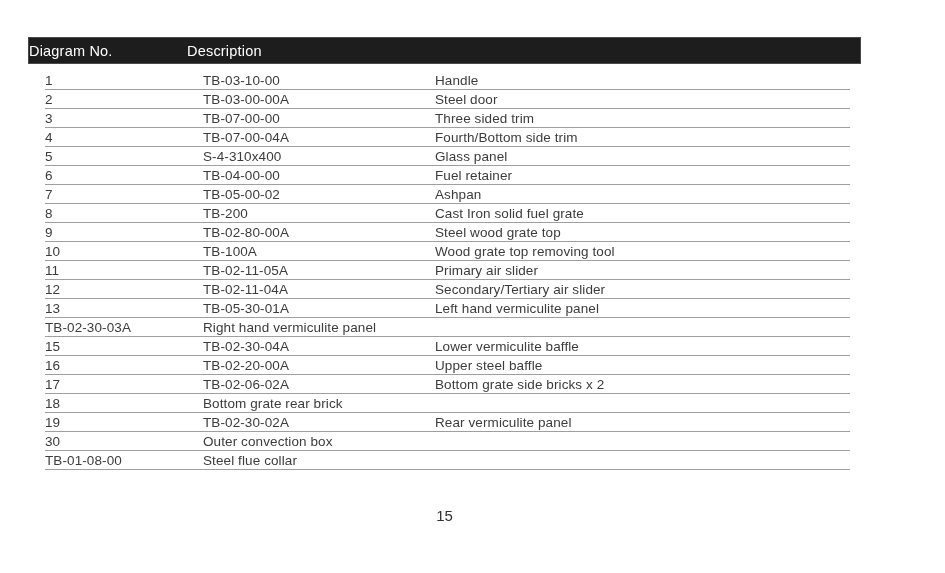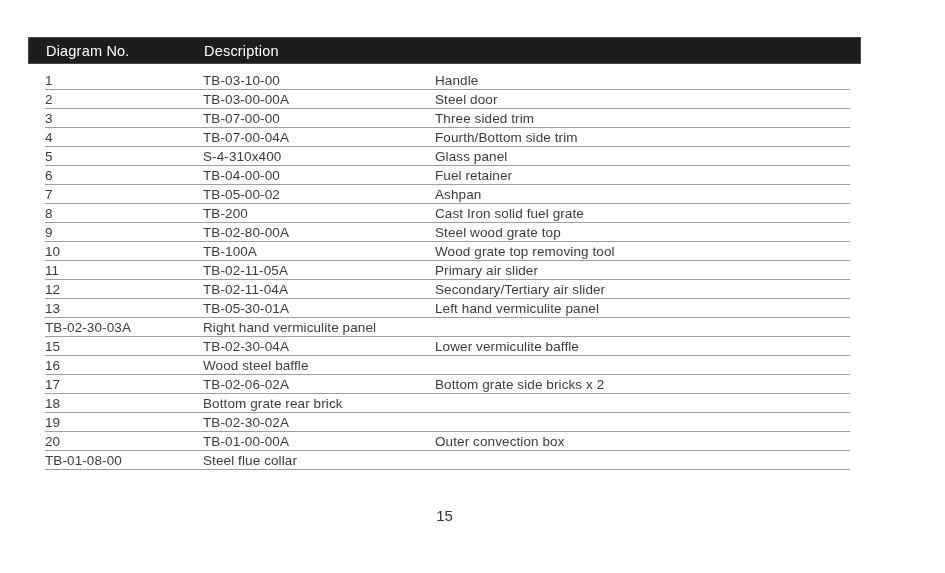--- a/index.html
+++ b/index.html
@@ -20,21 +20,20 @@
     left: 28px;
     top: 37px;
     width: 833px;
     height: 27px;
     background: #1d1d1d;
     border: 1px solid #4a4a4a;
     box-sizing: border-box;
     display: grid;
     grid-template-columns: 158px 232px 1fr;
     align-items: center;
-    padding-left: 17px;
     color: #ffffff;
     font-size: 14.5px;
     letter-spacing: 0.2px;
   }
   .table-body {
     position: absolute;
     left: 45px;
     top: 71px;
     width: 805px;
   }
@@ -142,38 +141,39 @@
         <span class="cell">TB-02-30-03A</span>
         <span class="cell">Right hand vermiculite panel</span>
       </div>
       <div class="row">
         <span class="cell">15</span>
         <span class="cell">TB-02-30-04A</span>
         <span class="cell">Lower vermiculite baffle</span>
       </div>
       <div class="row">
         <span class="cell">16</span>
-        <span class="cell">Wood steel baffle</span>
+        <span class="cell">TB-02-20-00A</span>
+        <span class="cell">Upper steel baffle</span>
       </div>
       <div class="row">
         <span class="cell">17</span>
         <span class="cell">TB-02-06-02A</span>
         <span class="cell">Bottom grate side bricks x 2</span>
       </div>
       <div class="row">
         <span class="cell">18</span>
         <span class="cell">Bottom grate rear brick</span>
       </div>
       <div class="row">
         <span class="cell">19</span>
         <span class="cell">TB-02-30-02A</span>
+        <span class="cell">Rear vermiculite panel</span>
       </div>
       <div class="row">
-        <span class="cell">20</span>
-        <span class="cell">TB-01-00-00A</span>
+        <span class="cell">30</span>
         <span class="cell">Outer convection box</span>
       </div>
       <div class="row">
         <span class="cell">TB-01-08-00</span>
         <span class="cell">Steel flue collar</span>
       </div>
     </div>
 
   <div class="page-number">15</div>
 

